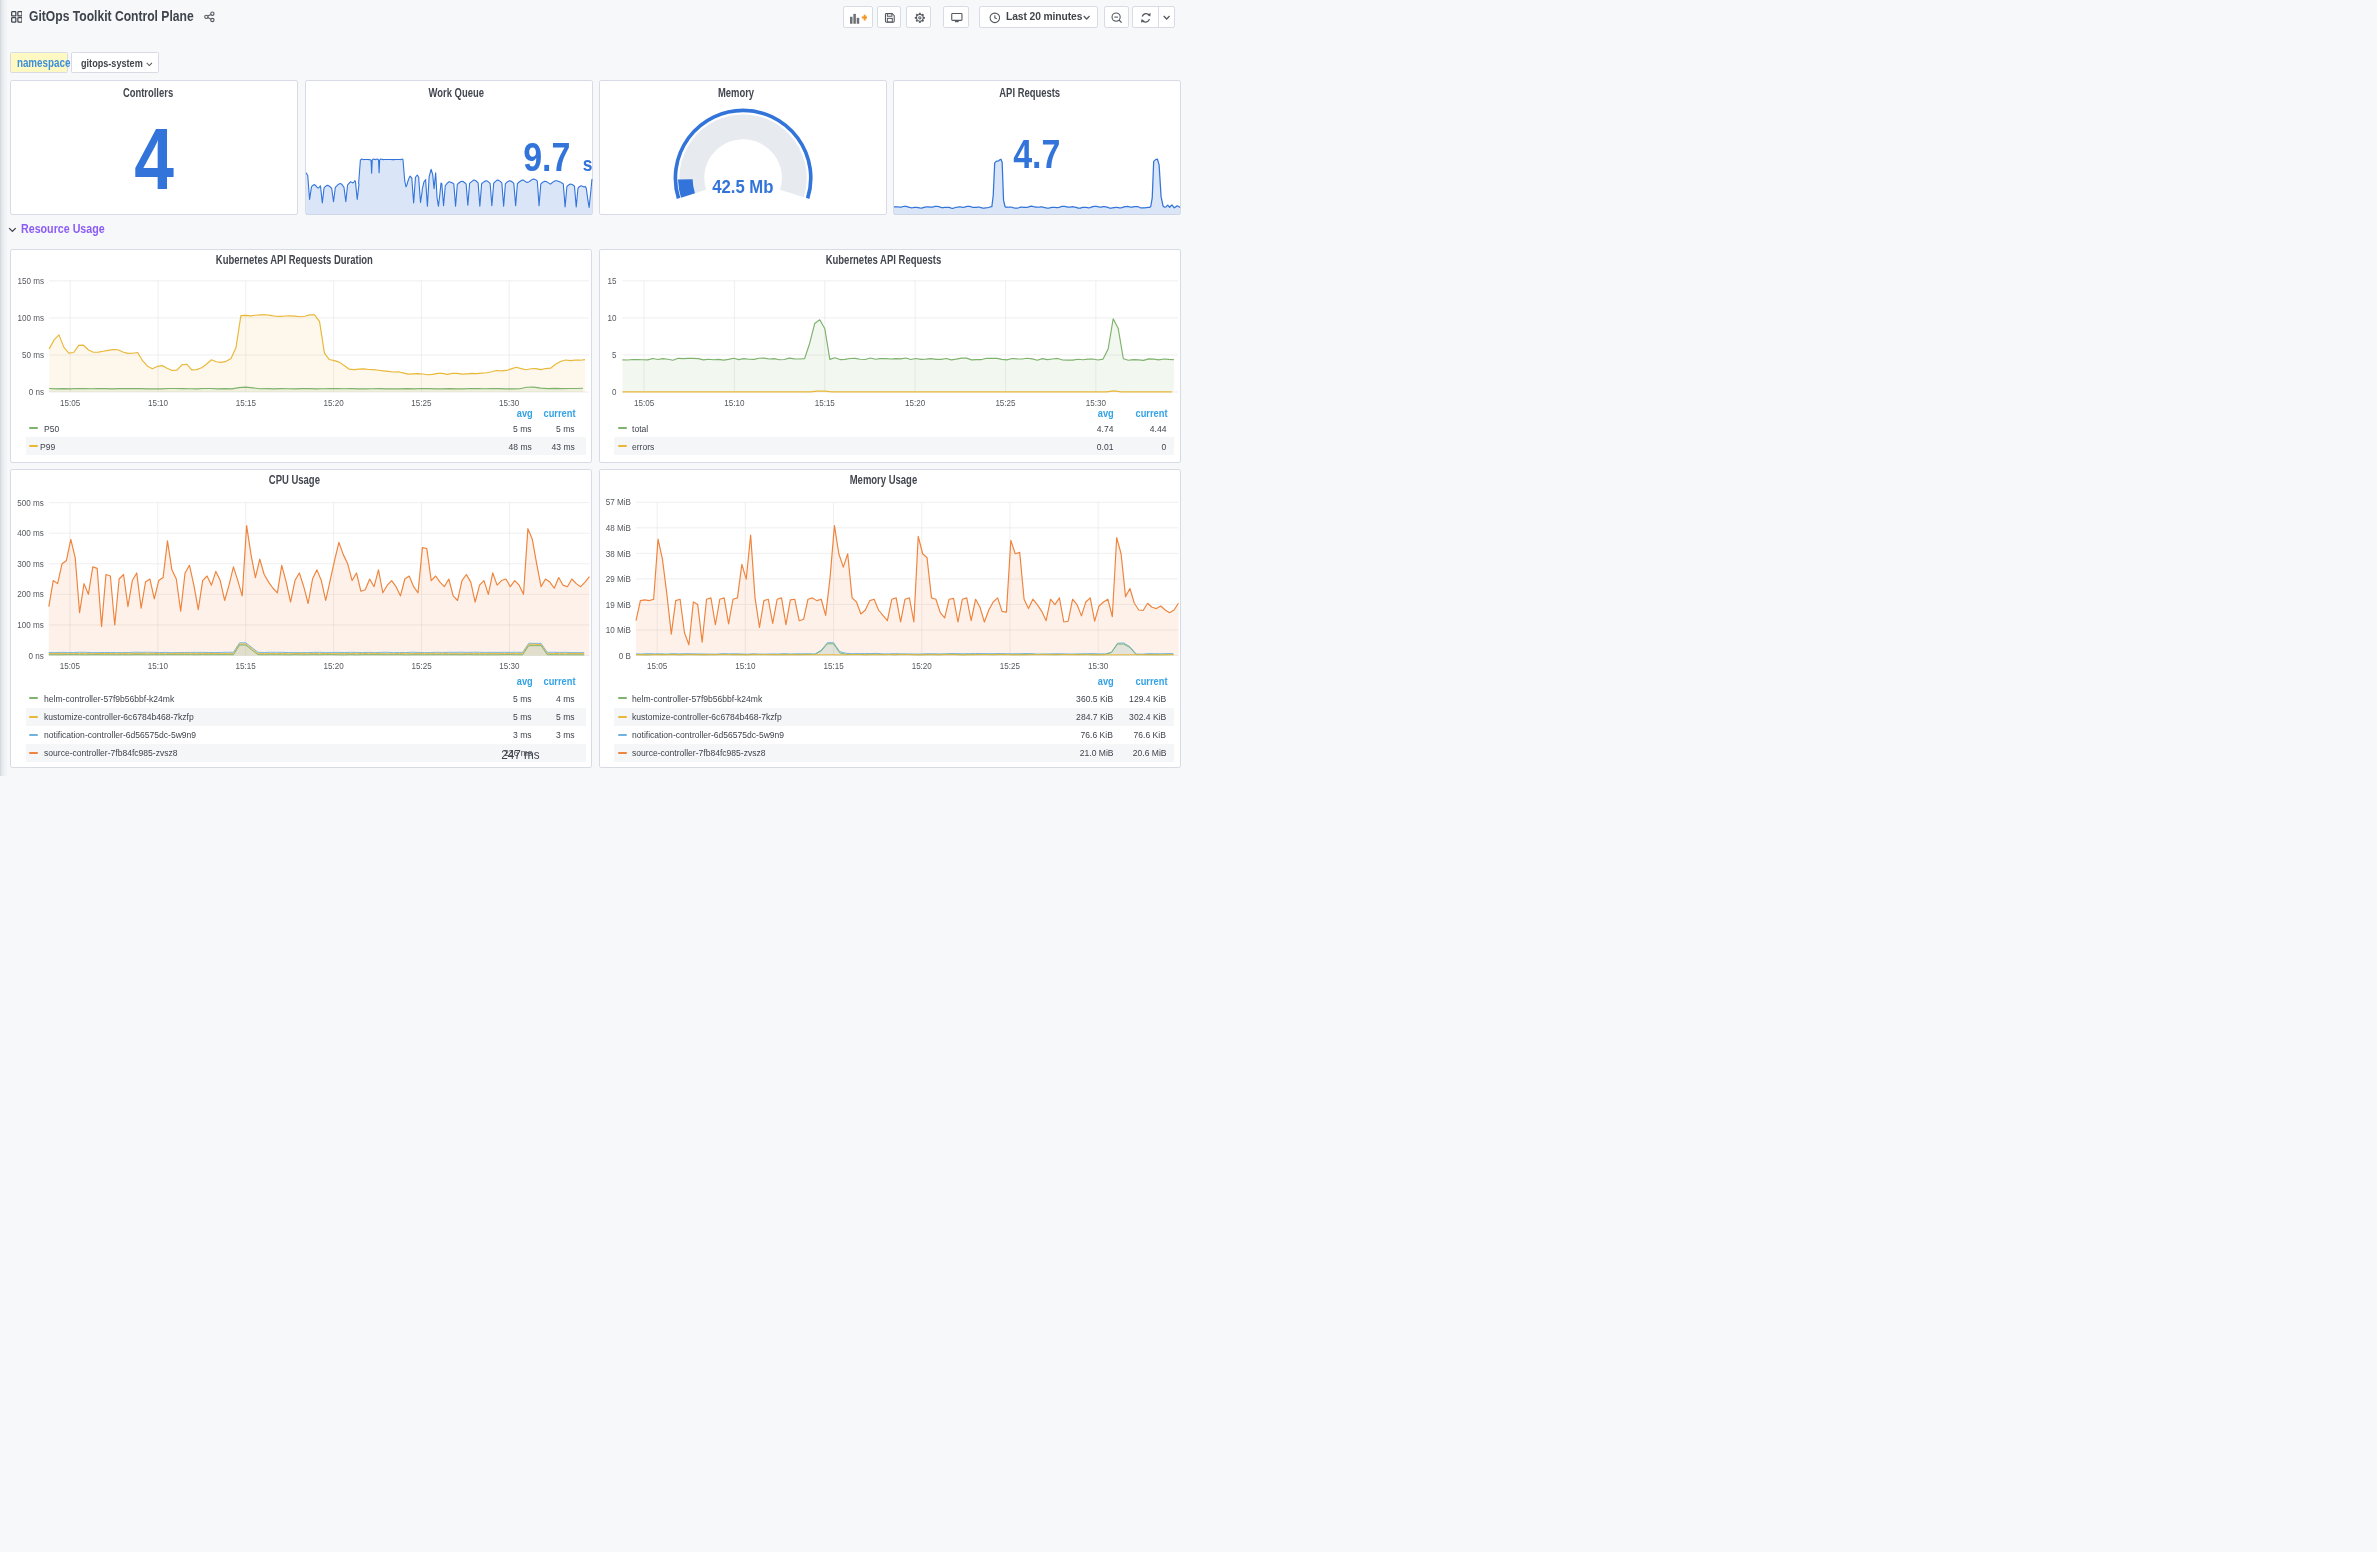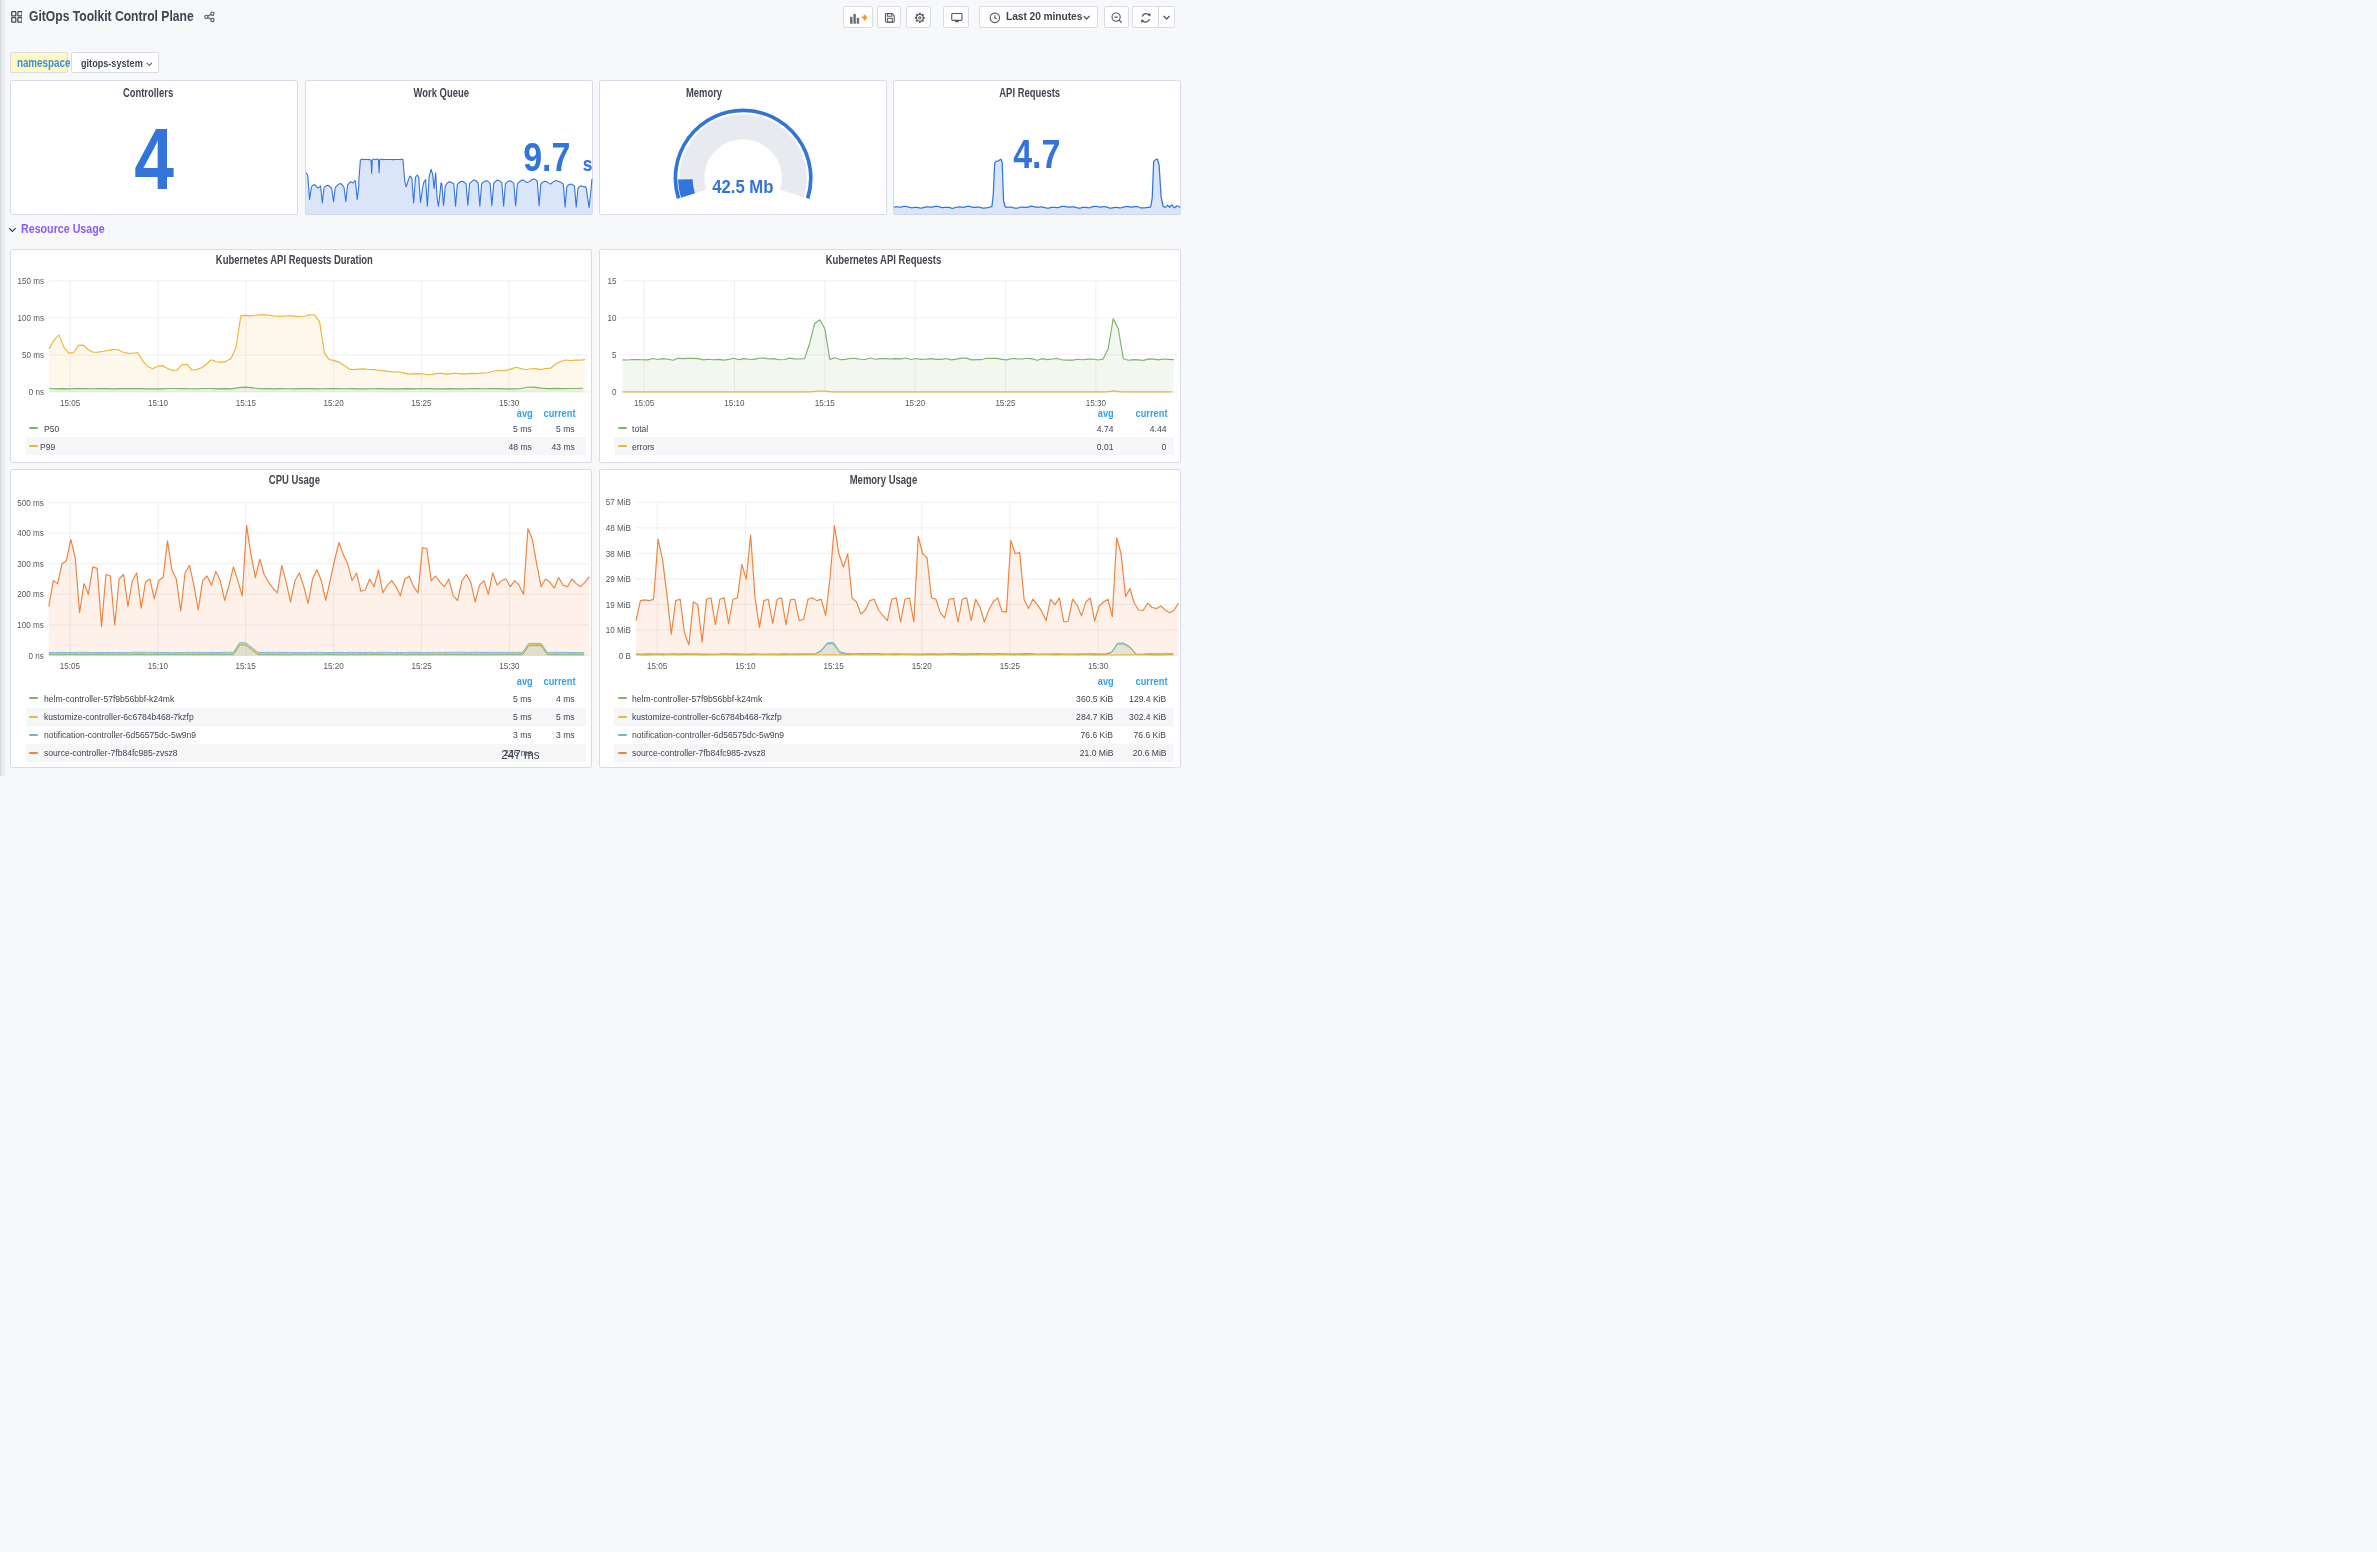--- a/index.html
+++ b/index.html
@@ -11,22 +11,22 @@
 <div style="position:absolute;left:10.3px;top:52px;width:58px;height:21px;background:#fef9c3;border:0.7px solid #d8dbe5;border-radius:1.5px;text-align:right;line-height:20px;font-size:12px;font-weight:bold;color:#3e8fd9"><span style="display:inline-block;transform:scaleX(0.82);white-space:nowrap">namespace</span></div>
 <div style="position:absolute;left:71px;top:52px;width:88px;height:21px;background:#fff;border:0.7px solid #d8dbe5;border-radius:1.5px;line-height:20px;font-size:10.6px;font-weight:bold;color:#41454b;padding-left:8.8px;white-space:nowrap"><span style="display:inline-block;transform:scaleX(0.86);transform-origin:0 50%">gitops-system</span><svg style="margin-left:-6.6px;vertical-align:middle" width="6.6" height="4.4" viewBox="0 0 10 6">
       <path d="M1 1 L5 5 L9 1" fill="none" stroke="#55595f" stroke-width="1.6"></path>
     </svg></div>
 
 <div class="panel" style="left:10.3px;top:80px;width:288px;height:135px"></div>
 <div class="panel" style="left:305px;top:80px;width:288px;height:135px"></div>
 <div class="panel" style="left:599px;top:80px;width:288px;height:135px"></div>
 <div class="panel" style="left:893px;top:80px;width:288px;height:135px"></div>
 <div class="ptitle" style="left:3.7px;top:86px;width:288px"><span>Controllers</span></div>
-<div class="ptitle" style="left:297px;top:86px;width:288px"><span>Work Queue</span></div>
-<div class="ptitle" style="left:560px;top:86px;width:288px"><span>Memory</span></div>
+<div class="ptitle" style="left:312px;top:86px;width:288px"><span>Work Queue</span></div>
+<div class="ptitle" style="left:592px;top:86px;width:288px"><span>Memory</span></div>
 <div class="ptitle" style="left:886px;top:86px;width:288px"><span>API Requests</span></div>
 
 <div class="panel" style="left:10.3px;top:249px;width:582px;height:214px"></div>
 <div class="panel" style="left:599px;top:249px;width:582px;height:214px"></div>
 <div class="panel" style="left:10.3px;top:469px;width:582px;height:299px"></div>
 <div class="panel" style="left:599px;top:469px;width:582px;height:299px"></div>
 
 <div style="position:absolute;left:20.5px;top:222px;font-size:12px;font-weight:bold;color:#8b5cf6"><span style="display:inline-block;transform:scaleX(0.89);transform-origin:0 0;white-space:nowrap">Resource Usage</span></div>
 <svg style="position:absolute;left:8px;top:227px" width="8.8" height="5.9" viewBox="0 0 12 8">
     <path d="M1.5 1.5 L6 6 L10.5 1.5" fill="none" stroke="#3e434c" stroke-width="1.8"></path>

